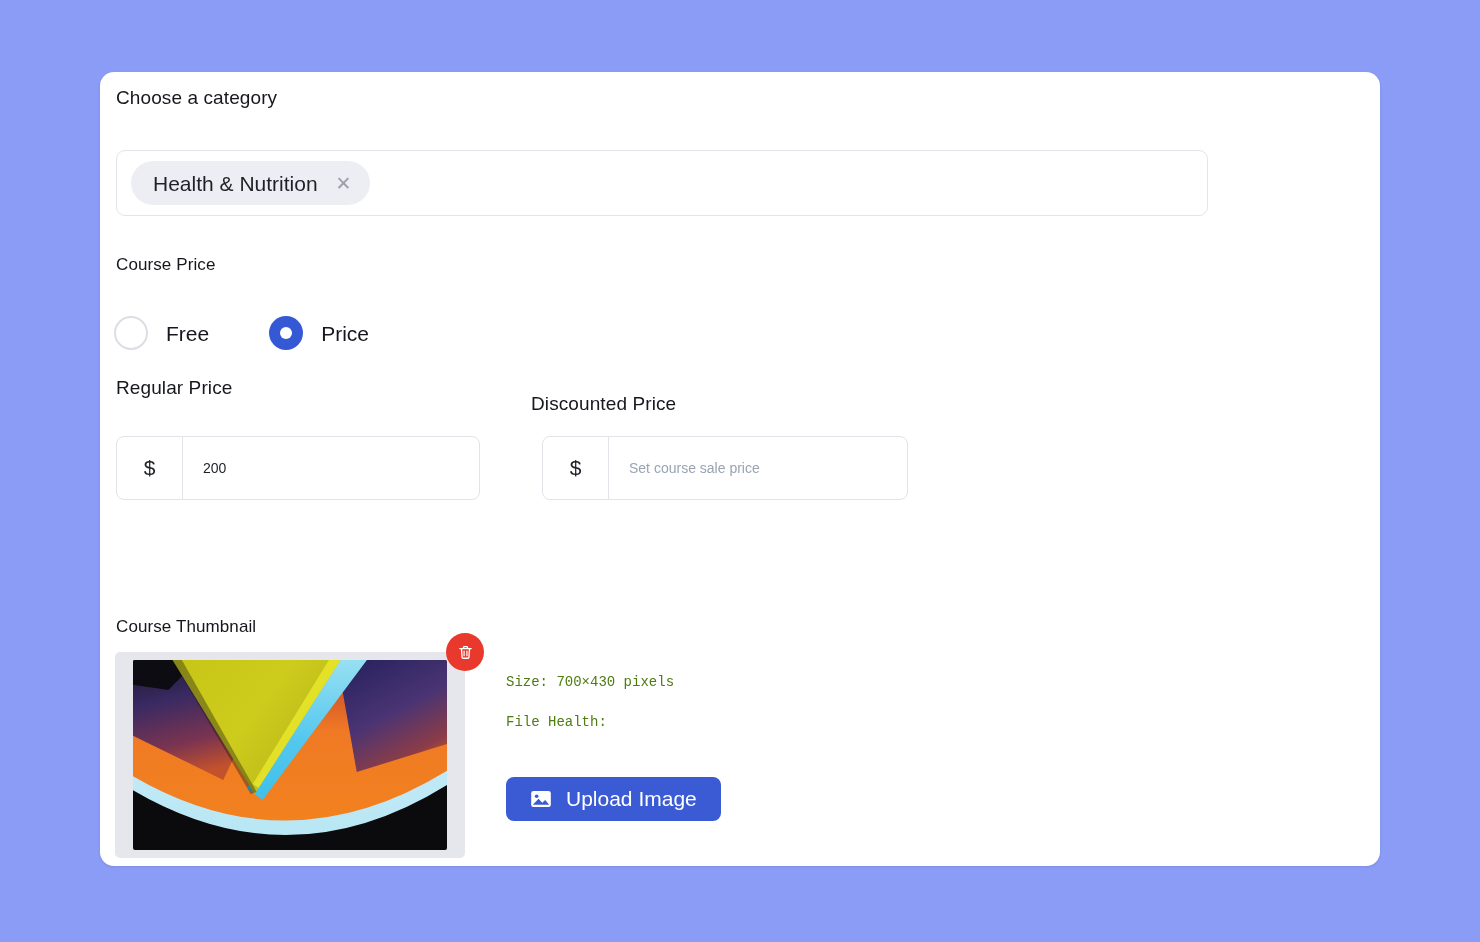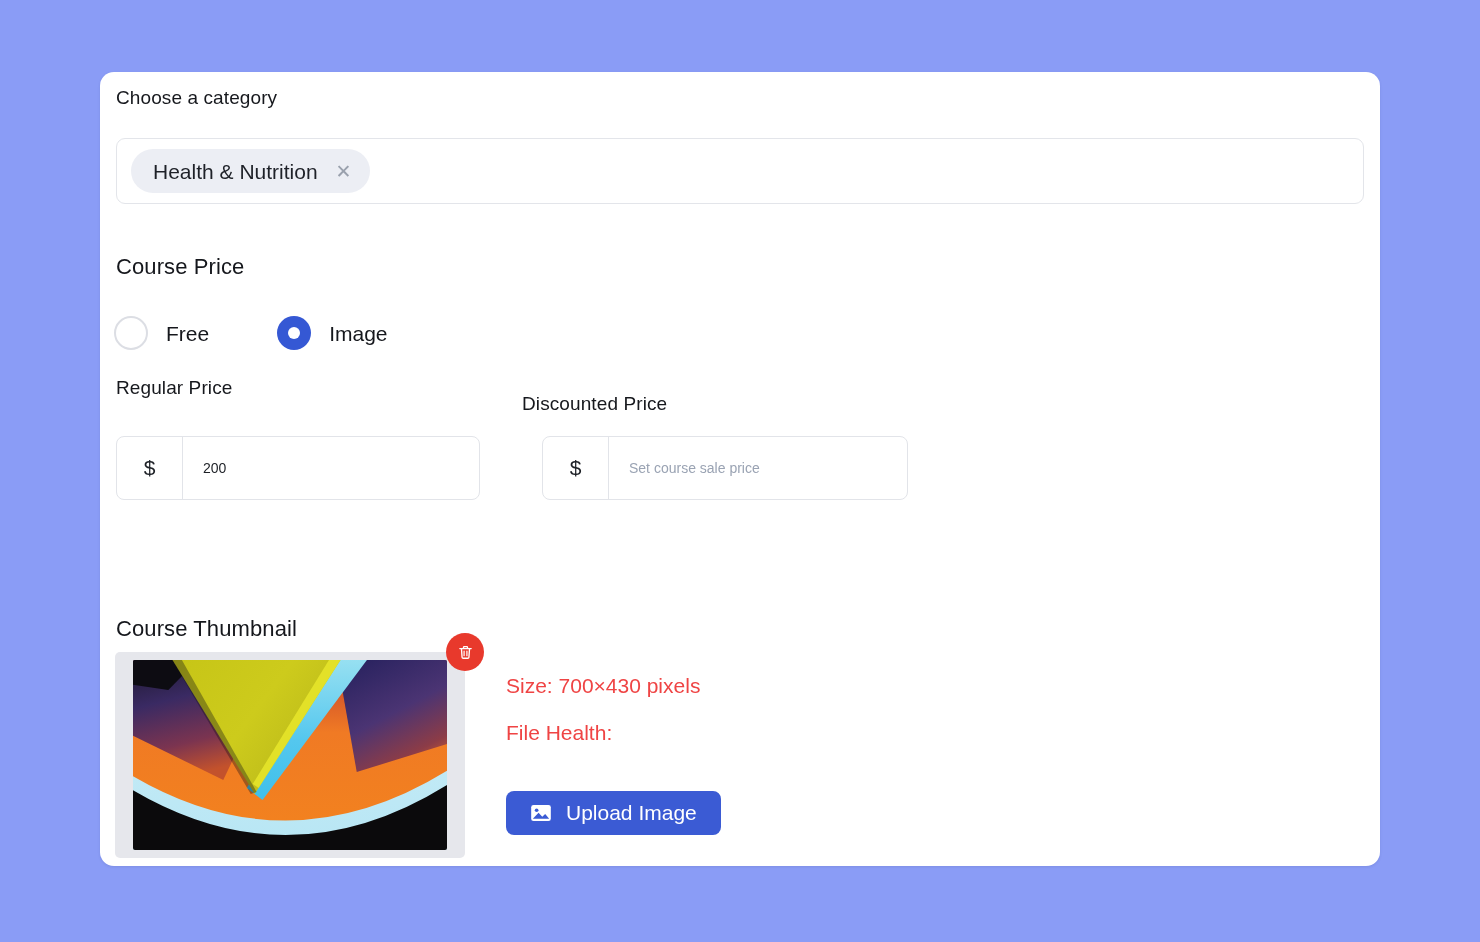--- a/index.html
+++ b/index.html
@@ -33,35 +33,35 @@
   .field-label {
     position: absolute;
     font-size: 19px;
     color: #16181d;
     letter-spacing: 0.1px;
     line-height: 1;
     white-space: nowrap;
   }
   .section-heading {
     position: absolute;
-    font-size: 22px;
+    font-size: 17px;
     color: #15171c;
     letter-spacing: 0.1px;
     line-height: 1;
     white-space: nowrap;
   }
 
   
   #category-label { left: 16px; top: 16px; }
 
   #category-select {
     position: absolute;
     left: 16px;
-    top: 66px;
-    width: 1248px;
+    top: 78px;
+    width: 1092px;
     height: 66px;
     background: #fff;
     border: 1px solid #e3e5ea;
     border-radius: 9px;
     display: flex;
     align-items: center;
     padding: 0 14px;
     cursor: text;
   }
   .chip {
@@ -90,21 +90,21 @@
 
   
   #price-heading { left: 16px; top: 184px; }
 
   #radio-row {
     position: absolute;
     left: 14px;
     top: 244px;
     display: flex;
     align-items: center;
-    gap: 16px;
+    gap: 8px;
   }
   .radio-option {
     display: flex;
     align-items: center;
     cursor: pointer;
   }
   .radio-dot {
     width: 34px;
     height: 34px;
     border-radius: 50%;
@@ -131,21 +131,21 @@
     font-size: 21px;
     color: #15171c;
     line-height: 1;
     margin-left: 18px;
     white-space: nowrap;
   }
   #opt-paid { margin-left: 52px; }
 
   
   #regular-label { left: 16px; top: 306px; }
-  #discount-label { left: 422px; top: 322px; text-align: right; }
+  #discount-label { left: 431px; top: 322px; text-align: right; }
 
   .input-group {
     position: absolute;
     height: 64px;
     border: 1px solid #e2e4e9;
     border-radius: 8px;
     display: flex;
     align-items: stretch;
     background: #fff;
     overflow: hidden;
@@ -220,25 +220,26 @@
   }
 
   
   #thumb-meta {
     position: absolute;
     left: 406px;
     top: 603px;
     width: 520px;
   }
   .meta-line {
-    font-size: 21px;
-    color: #ef4444;
+    font-size: 14px;
+    color: #4d7c0f;
     line-height: 1;
     margin-bottom: 26px;
     white-space: nowrap;
+    font-family: Liberation Mono, monospace;
   }
   #upload-image-button {
     margin-top: 22px;
     display: inline-flex;
     align-items: center;
     gap: 14px;
     height: 44px;
     padding: 0 24px;
     background: #3b5bd4;
     border: none;
@@ -267,21 +268,21 @@
   <div class="section-heading" id="price-heading">Course Price</div>
 
   <div id="radio-row">
     <label class="radio-option" id="opt-free">
       <span class="radio-dot"></span>
       <span class="radio-text">Free</span>
     </label>
 
     <label class="radio-option" id="opt-paid">
       <span class="radio-dot checked"></span>
-      <span class="radio-text">Image</span>
+      <span class="radio-text">Price</span>
     </label>
   </div>
 
   <div class="field-label" id="regular-label">Regular Price</div>
 
   <div class="input-group" id="regular-input-group">
     <span class="currency-prefix">$</span>
     <input class="price-input" type="text" value="200" style="">
   </div>
 

